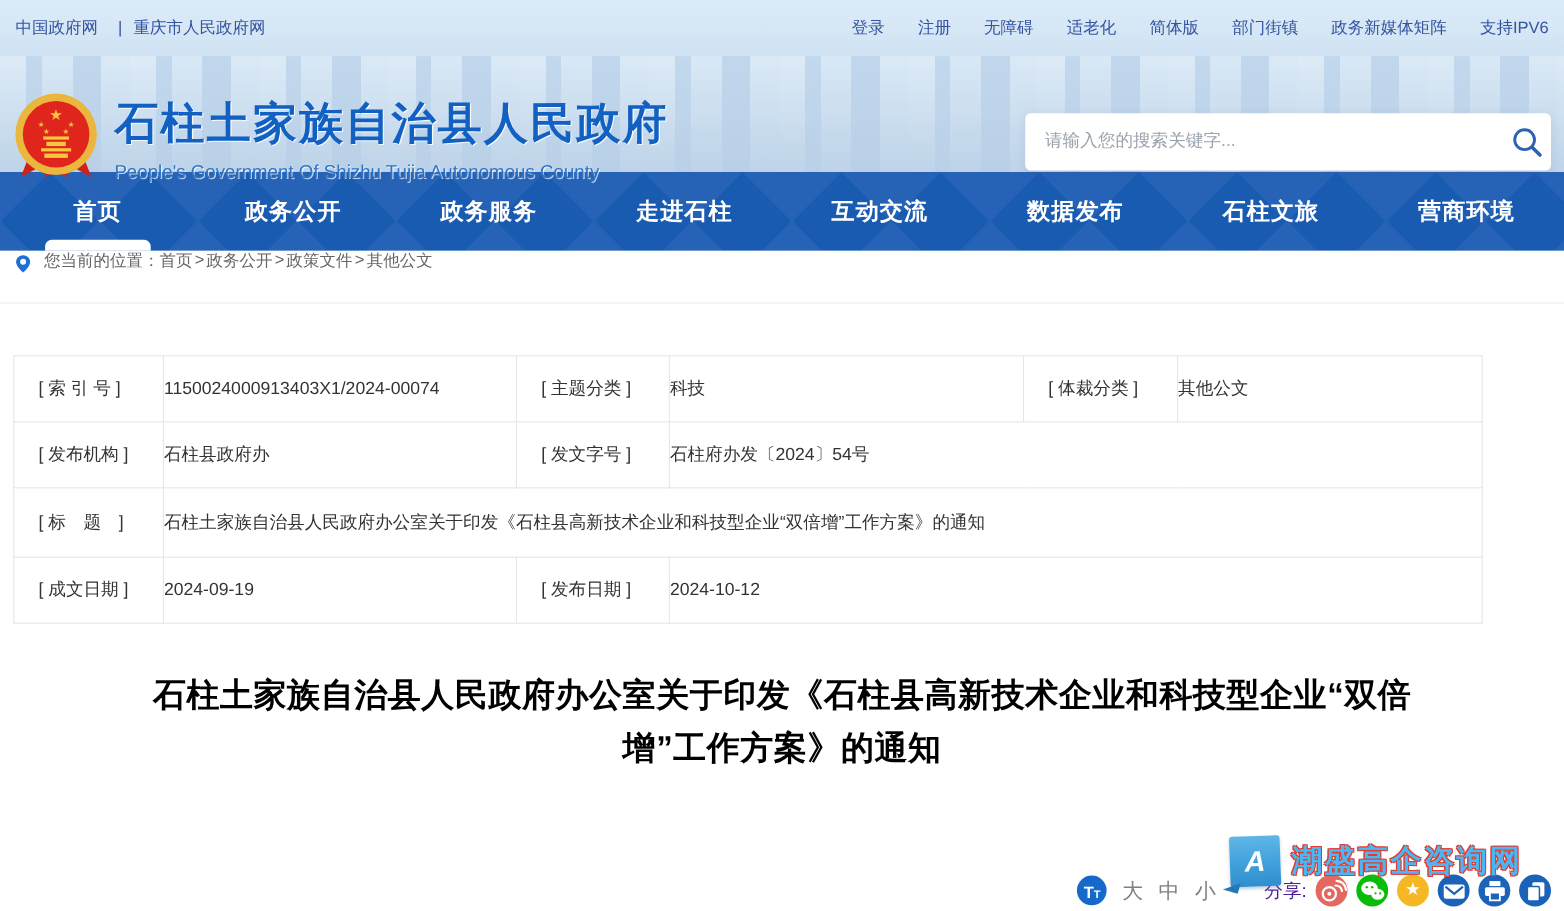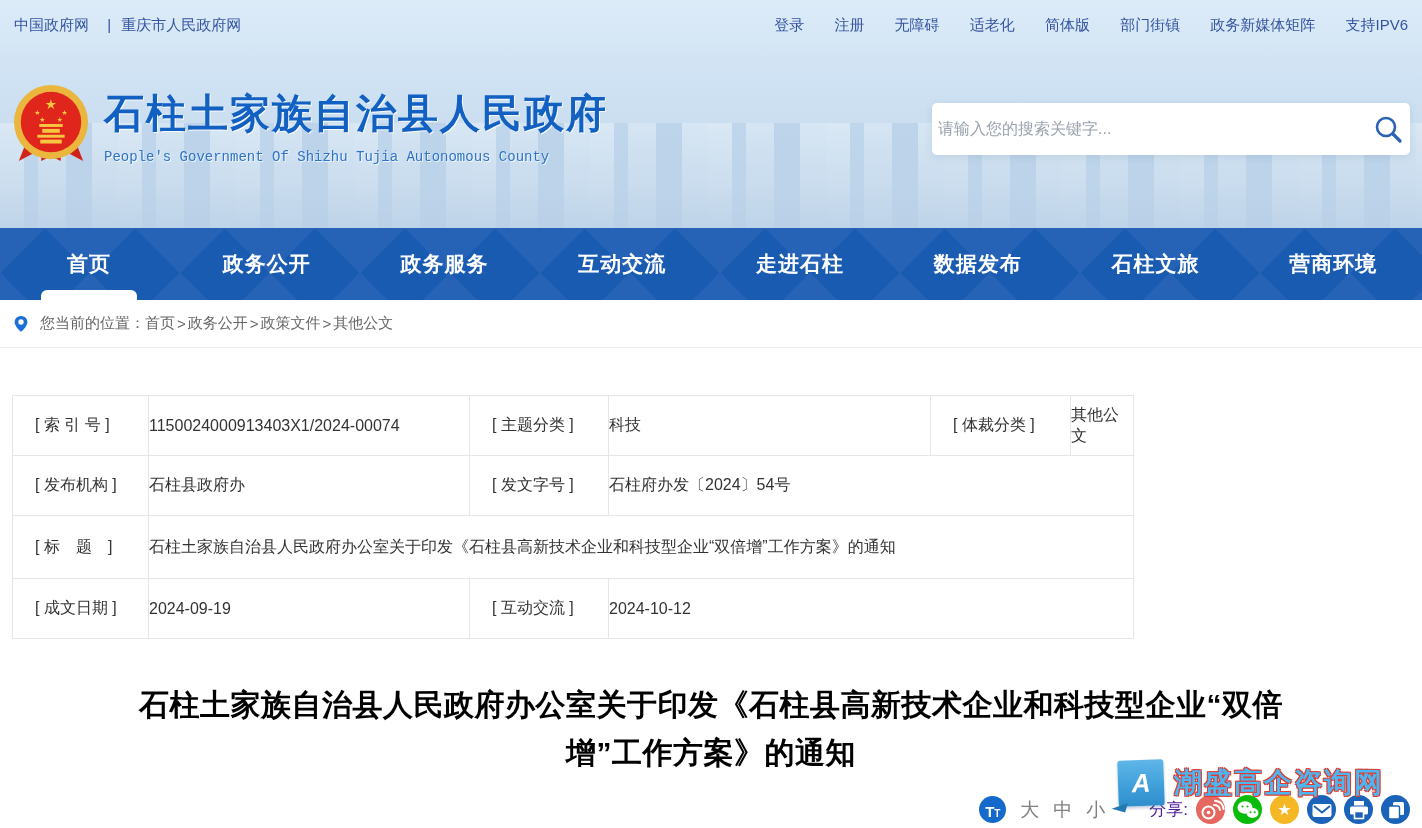--- a/index.html
+++ b/index.html
@@ -1,70 +1,70 @@
 <!DOCTYPE html>
 <html><head>
 <meta charset="utf-8">
 <style>
   * { margin:0; padding:0; box-sizing:border-box; }
   body { font-family:"Liberation Sans","DejaVu Sans",sans-serif; background:#fff; }
   .page { position:relative; width:1422px; height:828px; overflow:hidden; background:#fff; }
 
   
-  .site-header { position:relative; height:228px;
+  .site-header { position:relative; height:156px;
     background:linear-gradient(180deg,#dcebf8 0%,#cfe2f3 35%,#c6dbee 75%,#cddff0 100%); }
   .skyline { position:absolute; left:0; right:0; bottom:0; height:105px; opacity:.75;
     background:
       linear-gradient(180deg, rgba(255,255,255,0) 0%, rgba(189,211,233,.45) 55%, rgba(176,201,227,.8) 100%),
       repeating-linear-gradient(90deg, rgba(255,255,255,.4) 0 24px, rgba(172,199,227,.5) 24px 38px,
         rgba(255,255,255,.28) 38px 66px, rgba(162,192,223,.45) 66px 92px, rgba(255,255,255,.33) 92px 118px); }
   .topbar { position:relative; display:flex; justify-content:space-between; padding:16px 14px 0 14px;
     font-size:15px; color:#35549f; z-index:2; }
   .topbar a { color:#35549f; text-decoration:none; cursor:pointer; }
   .topbar-left a { margin-right:8px; }
   .topbar-left .sep { margin:0 6px; color:#35549f; }
   .topbar-right a { margin-left:26px; }
 
   .brand { position:absolute; left:12px; top:82px; display:flex; align-items:center; z-index:2; cursor:pointer; }
   .emblem { width:78px; height:86px; flex:0 0 auto; }
   .brand-text { margin-left:14px; }
   .site-title { font-size:40px; font-weight:bold; color:#1160c2; letter-spacing:2px;
     text-shadow:1px 1px 0 rgba(255,255,255,.85); }
-  .site-subtitle { margin-top:8px; font-size:14px; color:#2f73c5; text-shadow:1px 1px 0 rgba(255,255,255,.7);font-family:Liberation Mono, monospace; }
+  .site-subtitle { margin-top:8px; font-size:17px; color:#2f73c5; text-shadow:1px 1px 0 rgba(255,255,255,.7); }
 
   .searchbox { position:absolute; right:12px; top:103px; width:478px; height:52px; background:#fff;
     border-radius:5px; box-shadow:0 2px 8px rgba(60,90,140,.12); display:flex; align-items:center; z-index:2; }
-  .searchbox input { flex:1; border:none; outline:none; background:transparent; padding:0 10px 0 6px;
+  .searchbox input { flex:1; border:none; outline:none; background:transparent; padding:0 10px 0 18px;
     font-size:16px; color:#444; font-family:Liberation Sans, sans-serif; }
   .searchbox input::placeholder { color:#9aa3ad; }
   .search-btn { width:44px; height:44px; border:none; background:transparent; cursor:pointer;
     display:flex; align-items:center; justify-content:center; }
 
   
   .mainnav { display:flex; height:72px; background-color:#1a5bb2;
     background-image:
       linear-gradient(45deg, rgba(255,255,255,.05) 25%, transparent 25.5%),
       linear-gradient(-45deg, rgba(255,255,255,.05) 25%, transparent 25.5%),
       linear-gradient(45deg, transparent 74.5%, rgba(255,255,255,.05) 75%),
       linear-gradient(-45deg, transparent 74.5%, rgba(255,255,255,.05) 75%);
     background-size:90px 90px; }
   .nav-item { position:relative; flex:1; display:flex; align-items:center; justify-content:center;
     color:#fff; font-size:21px; font-weight:600; letter-spacing:1px; text-decoration:none; cursor:pointer; }
   .nav-item.active::after { content:""; position:absolute; bottom:0; left:50%; transform:translateX(-50%);
     width:96px; height:10px; background:#fff; border-radius:6px 6px 0 0; }
 
   
-  .breadcrumb { display:flex; align-items:center; height:48px; padding-left:12px; background:#fff;
+  .breadcrumb { display:flex; height:48px; padding-left:12px; background:#fff;
     border-bottom:1px solid #ededed; font-size:15px; color:#666; }
   .breadcrumb .pin { margin-right:10px; display:flex; }
   .breadcrumb a { color:#666; text-decoration:none; cursor:pointer; }
   .crumb-sep { margin:0 2px; color:#666; }
 
   
-  .meta-table { width:1122px; margin:47px 12px 0 12px; border-collapse:collapse; font-size:16px; color:#333; }
+  .meta-table { width:1336px; margin:47px 12px 0 12px; border-collapse:collapse; font-size:16px; color:#333; }
   .meta-table td { border:1px solid #e6e6e6; height:60px; }
   .meta-table tr.tall td { height:63px; }
   .meta-table td.lbl { padding-left:22px; white-space:nowrap; color:#333; }
   .meta-table td.val { color:#333; }
 
   
   .article-title { width:1170px; margin:42px auto 0 auto; text-align:center; font-size:30px;
     font-weight:bold; color:#000; line-height:48px; letter-spacing:.5px; }
 
   
@@ -151,22 +151,22 @@
           <line x1="20" y1="20" x2="27" y2="27" stroke="#2b62b4" stroke-width="3.2" stroke-linecap="round"></line>
         </svg>
       </button>
     </div>
   </header>
 
   <nav class="mainnav">
     <a class="nav-item active">首页</a>
     <a class="nav-item">政务公开</a>
     <a class="nav-item">政务服务</a>
+    <a class="nav-item">走进石柱</a>
     <a class="nav-item">互动交流</a>
-    <a class="nav-item">走进石柱</a>
     <a class="nav-item">数据发布</a>
     <a class="nav-item">石柱文旅</a>
     <a class="nav-item">营商环境</a>
   </nav>
 
   <div class="breadcrumb">
     <span class="pin">
       <svg width="18" height="23" viewBox="0 0 24 24">
         <path d="M12 2 C7 2 3.5 5.8 3.5 10.2 C3.5 16 12 23 12 23 C12 23 20.5 16 20.5 10.2 C20.5 5.8 17 2 12 2 Z" fill="#1a70d6"></path>
         <circle cx="12" cy="10" r="3.6" fill="#fff"></circle>
@@ -206,21 +206,21 @@
       <td class="lbl">[ 发文字号 ]</td>
       <td class="val" colspan="3">石柱府办发〔2024〕54号</td>
     </tr>
     <tr class="tall">
       <td class="lbl">[ 标　题　]</td>
       <td class="val" colspan="5">石柱土家族自治县人民政府办公室关于印发《石柱县高新技术企业和科技型企业“双倍增”工作方案》的通知</td>
     </tr>
     <tr>
       <td class="lbl">[ 成文日期 ]</td>
       <td class="val">2024-09-19</td>
-      <td class="lbl">[ 互动交流 ]</td>
+      <td class="lbl">[ 发布日期 ]</td>
       <td class="val" colspan="3">2024-10-12</td>
     </tr>
   </tbody>
     </table>
 
   <h1 class="article-title">石柱土家族自治县人民政府办公室关于印发《石柱县高新技术企业和科技型企业“双倍增”工作方案》的通知</h1>
 
   <div class="bottom-row">
     <span class="fontsize-icon">
       <span class="t-big">T</span>

